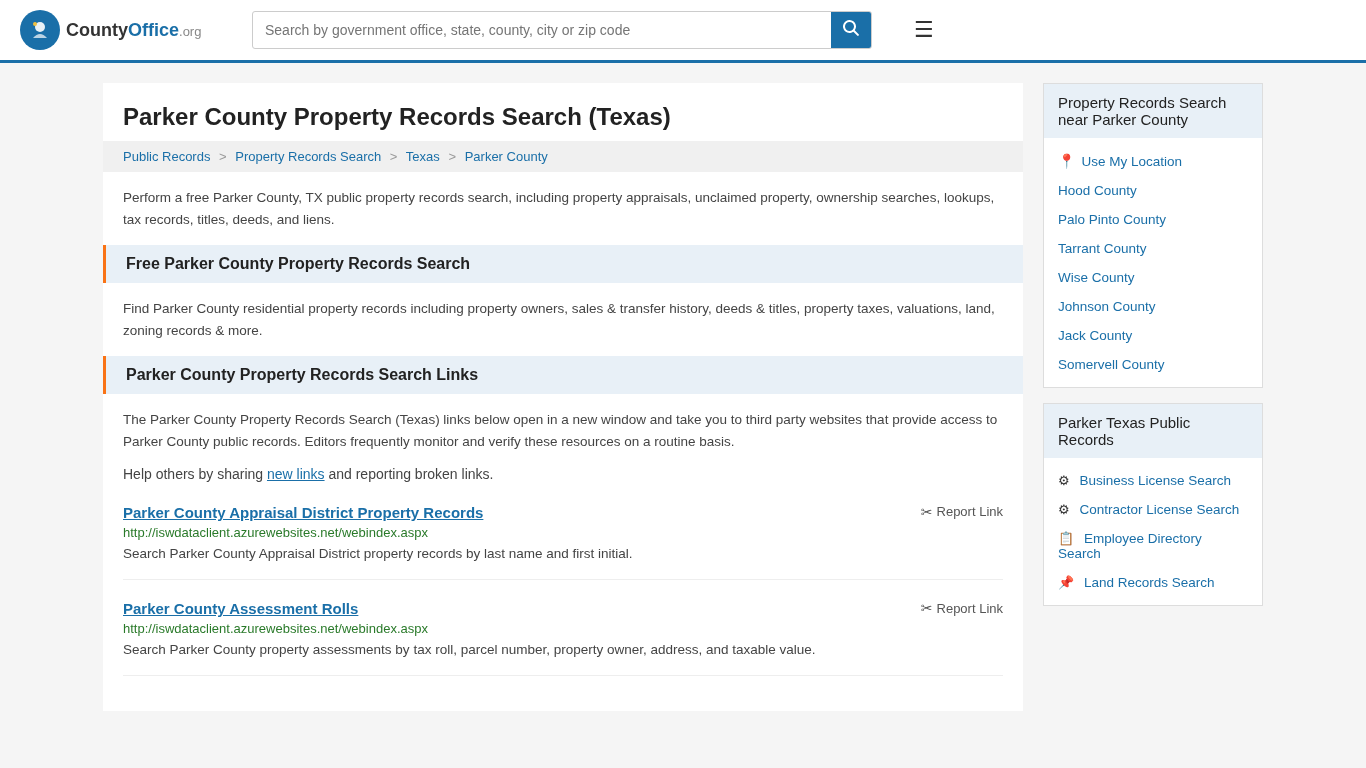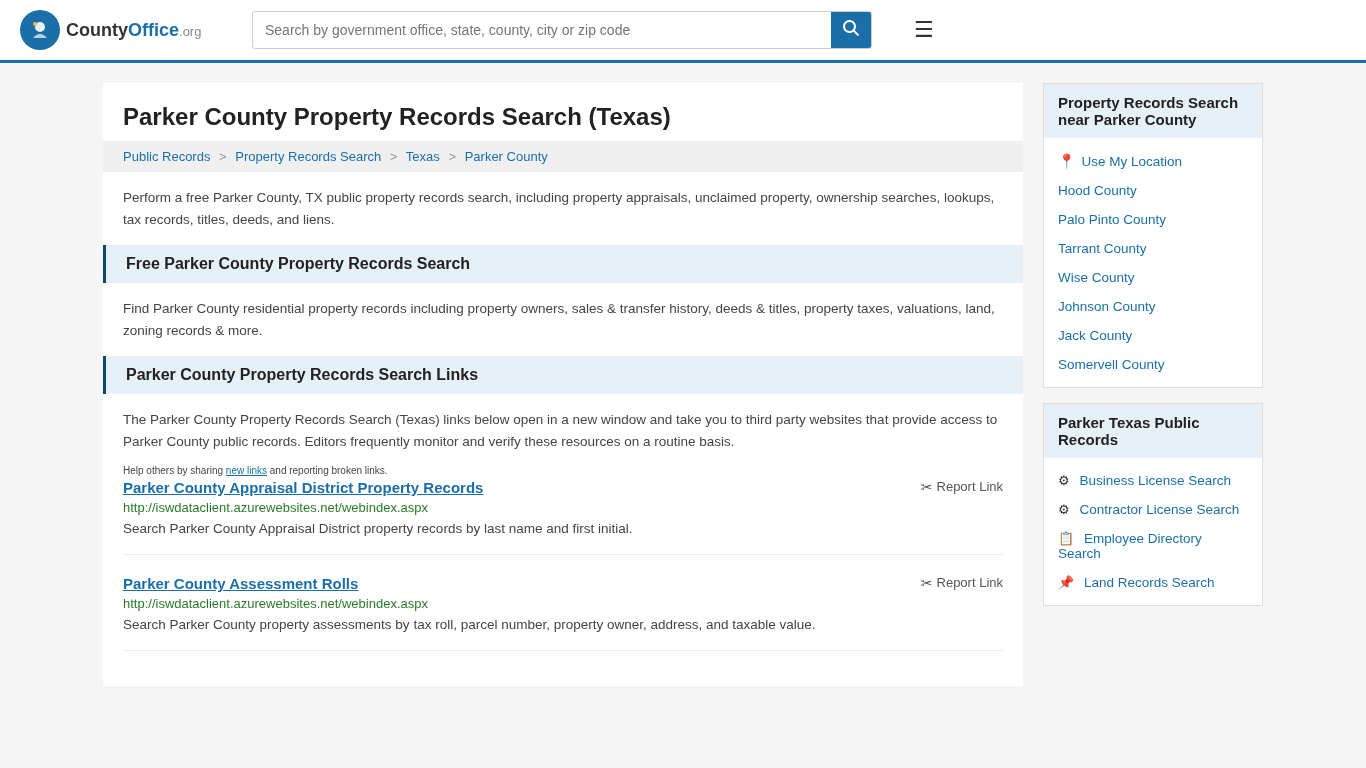--- a/index.html
+++ b/index.html
@@ -110,21 +110,21 @@
       color: #444;
     }
 
     
     .section-header {
       background: #e8f0f7;
       padding: 10px 20px;
       font-size: 16px;
       font-weight: bold;
       color: #222;
-      border-left: 3px solid #0c4a6e;
+      border-left: 3px solid #f97316;
     }
 
     
     .search-form {
       padding: 15px 20px;
     }
     .address-search {
       display: flex;
       gap: 0;
     }
@@ -160,23 +160,23 @@
     .links-section {
       padding: 15px 20px;
     }
     .links-section p {
       font-size: 13.5px;
       line-height: 1.6;
       color: #444;
       margin-bottom: 10px;
     }
     .links-section .new-links-line {
-      font-size: 10px;
+      font-size: 14px;
       color: #444;
-      margin-bottom: 0;
+      margin-bottom: 19px;
     }
     .links-section .new-links-line a {
       color: #1a6fa8;
       text-decoration: underline;
     }
 
     
     .record-item {
       margin-bottom: 20px;
       border-bottom: 1px solid #eee;
@@ -220,21 +220,21 @@
     
     .sidebar-box {
       background: #fff;
       margin-bottom: 15px;
       border: 1px solid #ddd;
     }
     .sidebar-box-header {
       background: #e8f0f7;
       padding: 10px 14px;
       font-size: 15px;
-      font-weight: bold;
+      font-weight: normal;
       color: #222;
     }
     .sidebar-box-content {
       padding: 8px 0;
     }
     .sidebar-item {
       padding: 7px 14px;
       font-size: 13.5px;
     }
     .sidebar-item a {

